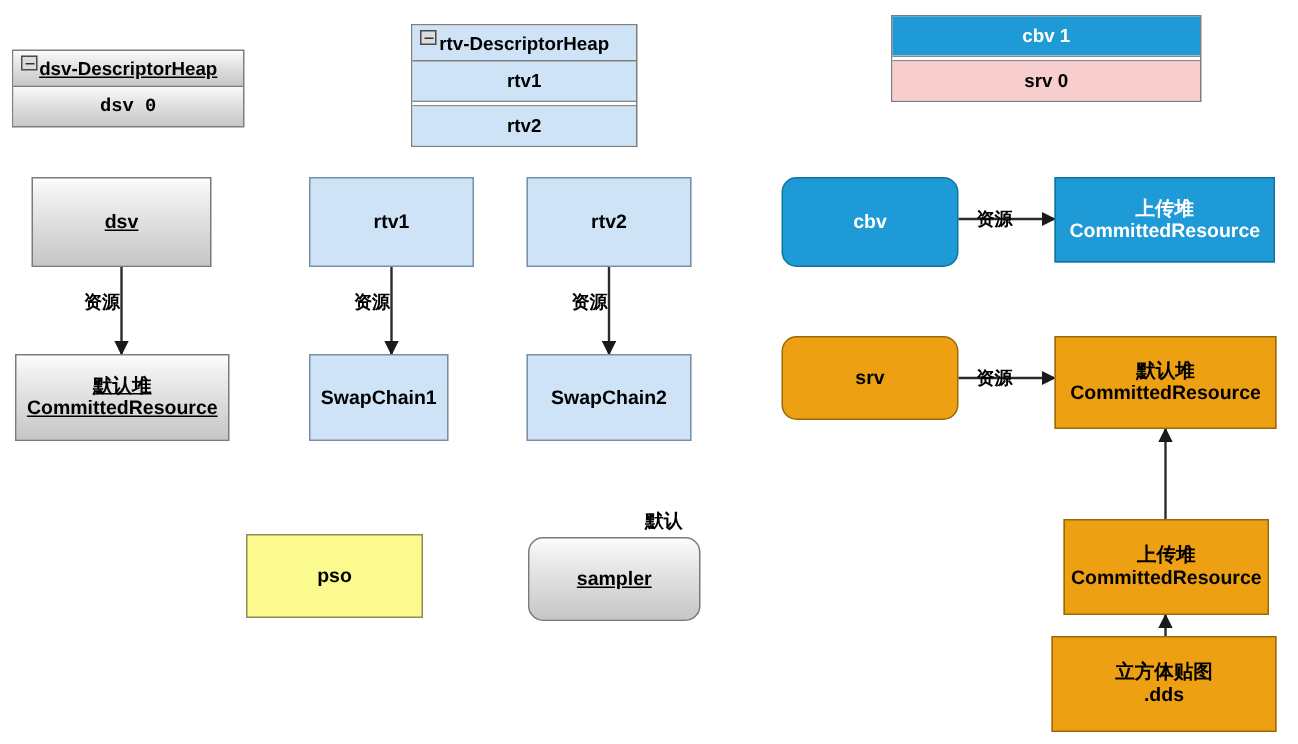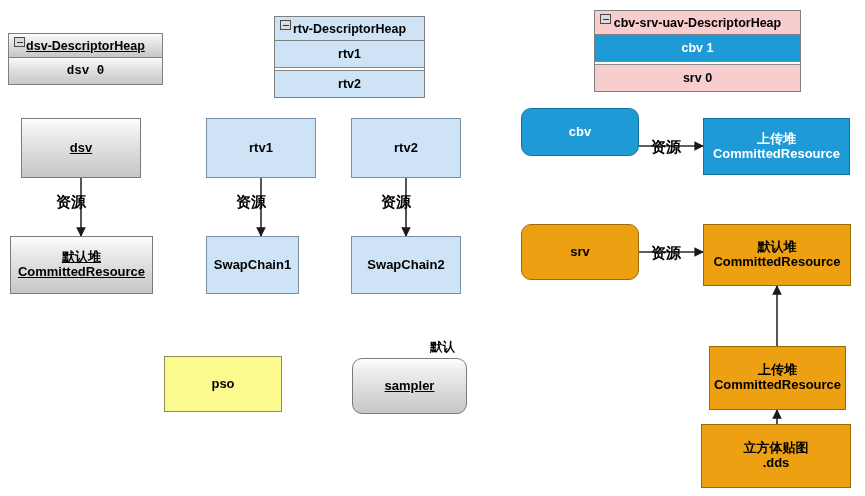--- a/index.html
+++ b/index.html
@@ -104,21 +104,21 @@
     border:1px solid #9a6a06;
   }
   .yellow{
     background:#fbfa8f;
     border:1px solid #8d8d55;
   }
   .rounded{border-radius:10px;}
 
   .edge-label{
     position:absolute;
-    font-size:15px;
+    font-size:12px;
     font-weight:bold;
     color:#000;
     background:transparent;
     white-space:nowrap;
     text-align:right;
   }
   .plain-label{
     position:absolute;
     font-size:12.5px;
     font-weight:bold;
@@ -173,24 +173,20 @@
     <div class="row blue-light" style="border:0;">
       <span>rtv1</span>
     </div>
     <div class="sep"></div>
     <div class="row blue-light" style="border:0;">
       <span>rtv2</span>
     </div>
   </div>
 
   <div class="heap" style="left:594px;top:10px;width:207px;">
-    <div class="hdr pink" style="border-left:0;border-right:0;border-top:0;">
-      <span class="minus"></span>
-      <span>cbv-srv-uav-DescriptorHeap</span>
-    </div>
     <div class="row blue-strong" style="border:0;align-items:center;">
       <span>cbv 1</span>
     </div>
     <div class="sep"></div>
     <div class="row pink" style="border:0;">
       <span>srv 0</span>
     </div>
   </div>
 
   <div class="node gray-grad" style="left:21px;top:118px;width:120px;height:60px;">
@@ -220,21 +216,21 @@
 
   <div class="node yellow" style="left:164px;top:356px;width:118px;height:56px;">
     <span>pso</span>
   </div>
 
   <div class="plain-label" style="left:390px;top:339px;">默认</div>
   <div class="node gray-grad rounded" style="left:352px;top:358px;width:115px;height:56px;">
     <span>sampler</span>
   </div>
 
-  <div class="node blue-strong rounded" style="left:521px;top:108px;width:118px;height:48px;">
+  <div class="node blue-strong rounded" style="left:521px;top:118px;width:118px;height:60px;">
     <span>cbv</span>
   </div>
   <div class="edge-label" style="left:651px;top:138px;">资源</div>
   <div class="node blue-strong" style="left:703px;top:118px;width:147px;height:57px;">
     <span>上传堆
 CommittedResource</span>
   </div>
 
   <div class="node orange rounded" style="left:521px;top:224px;width:118px;height:56px;">
     <span>srv</span>

